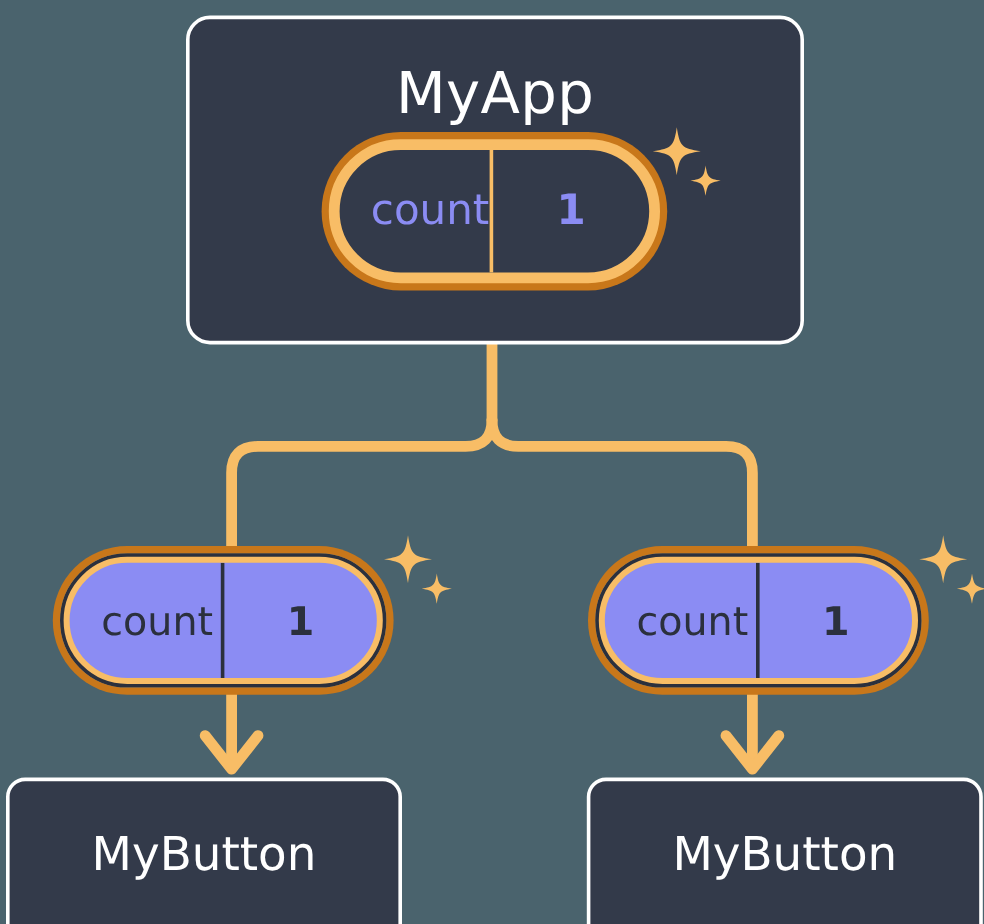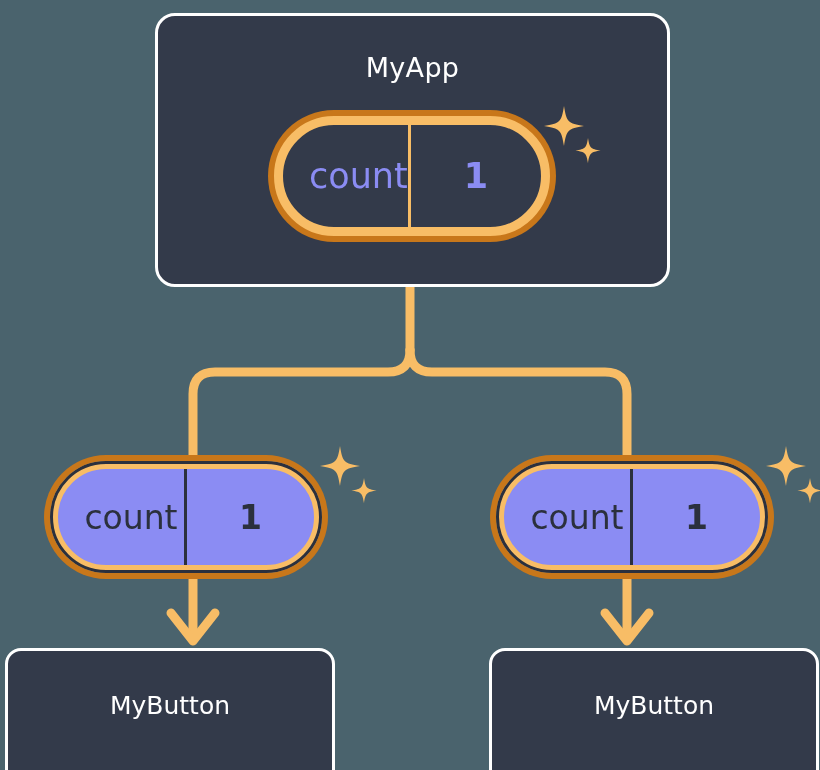--- a/index.html
+++ b/index.html
@@ -44,39 +44,39 @@
     height: 274px;
     border-radius: 20px;
   }
   .app-title {
     position: absolute;
     left: 0;
     right: 0;
     top: 38px;
     text-align: center;
     color: #ffffff;
-    font-size: 27px;
+    font-size: 48px;
     letter-spacing: 0.3px;
     line-height: 1;
   }
   .btn-card {
     width: 330px;
     height: 140px;
     top: 648px;
   }
   #btn-card-left  { left: 5px; }
   #btn-card-right { left: 489px; }
   .btn-label {
     position: absolute;
     left: 0;
     right: 0;
     top: 42px;
     text-align: center;
     color: #ffffff;
-    font-size: 25px;
+    font-size: 39px;
     line-height: 1;
   }
 
   
   .pill {
     position: absolute;
     box-sizing: border-box;
     border-radius: 999px;
     z-index: 3;
     display: flex;

